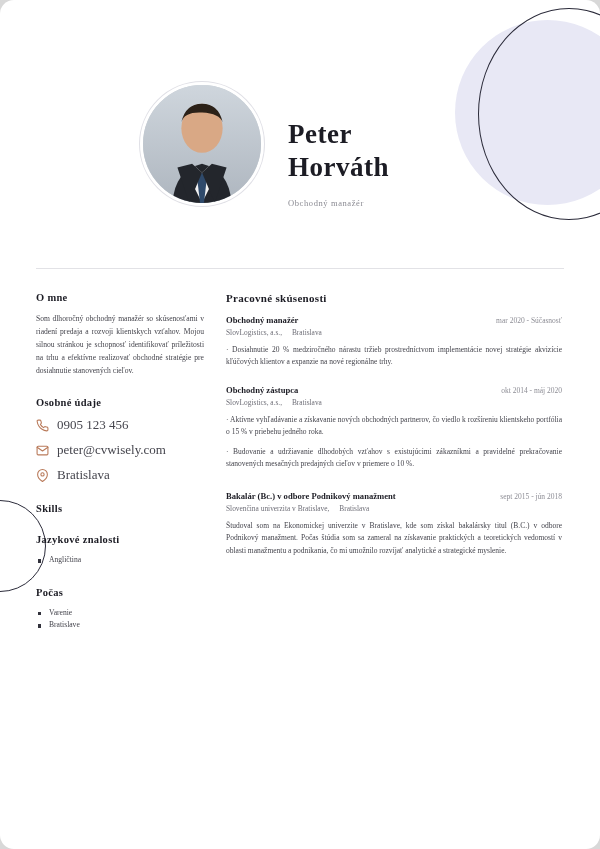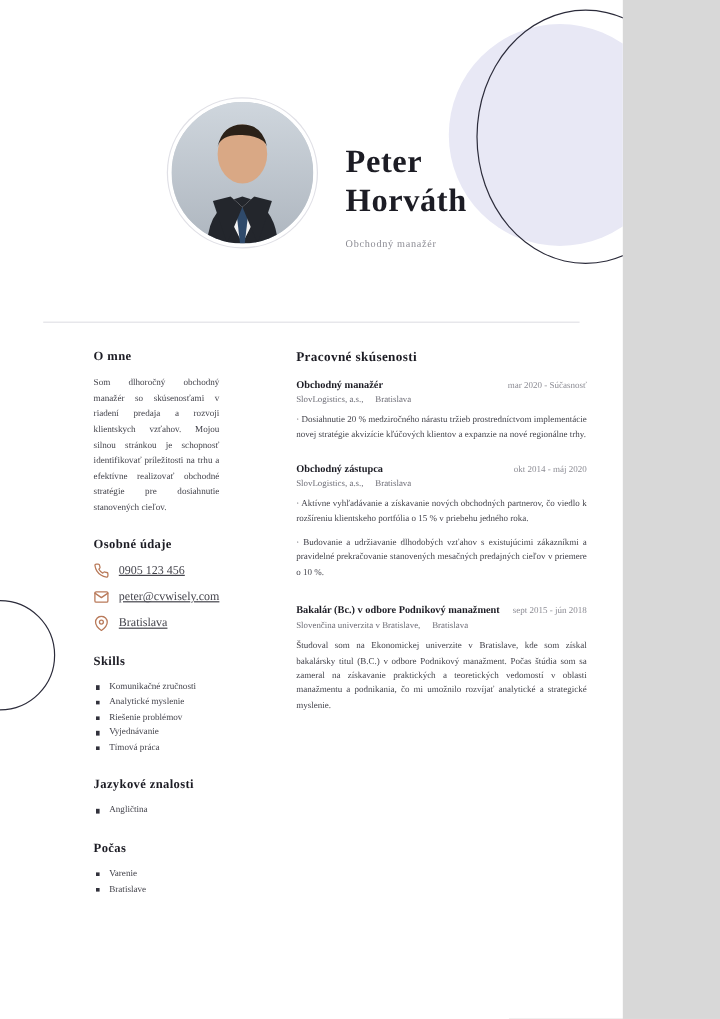--- a/index.html
+++ b/index.html
@@ -5,25 +5,26 @@
   html, body {
     margin: 0;
     padding: 0;
     background: #d8d8d8;
   }
   body {
     font-family: "Liberation Serif", serif;
   }
   .page {
     position: relative;
-    width: 519px;
+    width: 600px;
     height: 849px;
     background: #ffffff;
     overflow: hidden;
     box-sizing: border-box;
+    border-radius: 14px;
   }
   
   .blob-circle {
     position: absolute;
     right: -40px;
     top: 20px;
     width: 185px;
     height: 185px;
     border-radius: 50%;
     background: #e8e8f5;
@@ -110,21 +111,21 @@
   .col-right { width: 336px; }
 
   h2.sec {
     font-size: 10.5px;
     font-weight: bold;
     color: #1c1c24;
     margin: 0 0 9px 0;
     letter-spacing: 0.3px;
   }
   .col-right h2.sec { font-size: 11px; margin-bottom: 11px; }
-  .sec-wrap { margin-bottom: 20px; margin-left: 42px; }
+  .sec-wrap { margin-bottom: 20px; }
 
   p.about {
     font-size: 7.6px;
     line-height: 1.72;
     color: #44444c;
     margin: 0;
     text-align: justify;
   }
 
   
@@ -135,23 +136,22 @@
     margin-bottom: 9px;
   }
   .contact-ico {
     width: 13px;
     height: 13px;
     flex: 0 0 13px;
     color: #b97a5a;
   }
   .contact-ico svg { display: block; width: 13px; height: 13px; }
   .contact-text {
-    font-size: 10px;
+    font-size: 13px;
     color: #45454d;
-    text-decoration: underline;
   }
 
   
   ul.blist {
     list-style: none;
     margin: 0;
     padding: 0;
   }
   ul.blist li {
     position: relative;
@@ -279,27 +279,20 @@
                 <path d="M21 10c0 7-9 13-9 13s-9-6-9-13a9 9 0 0 1 18 0z"></path>
                 <circle cx="12" cy="10" r="3"></circle>
               </svg>
           </span>
           <span class="contact-text">Bratislava</span>
         </div>
       </div>
 
       <div class="sec-wrap">
         <h2 class="sec">Skills</h2>
-        <ul class="blist">
-          <li>Komunikačné zručnosti</li>
-          <li>Analytické myslenie</li>
-          <li>Riešenie problémov</li>
-          <li>Vyjednávanie</li>
-          <li>Tímová práca</li>
-        </ul>
       </div>
 
       <div class="sec-wrap">
         <h2 class="sec">Jazykové znalosti</h2>
         <ul class="blist">
           <li>Angličtina</li>
         </ul>
       </div>
 
       <div class="sec-wrap">

